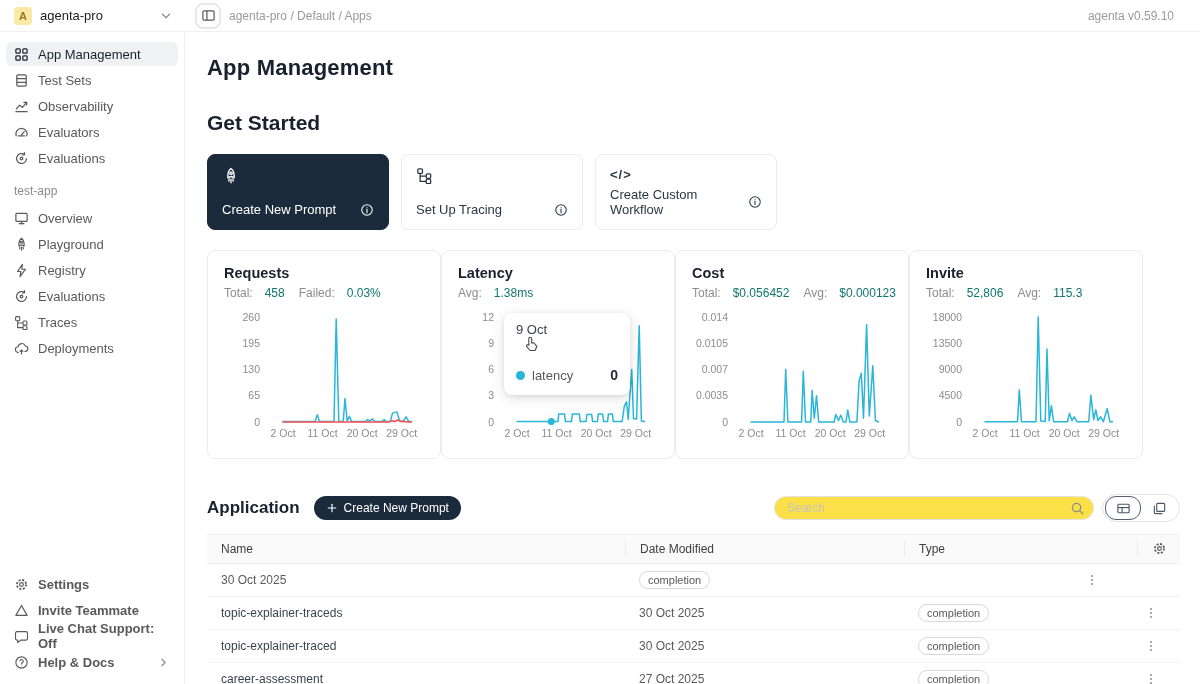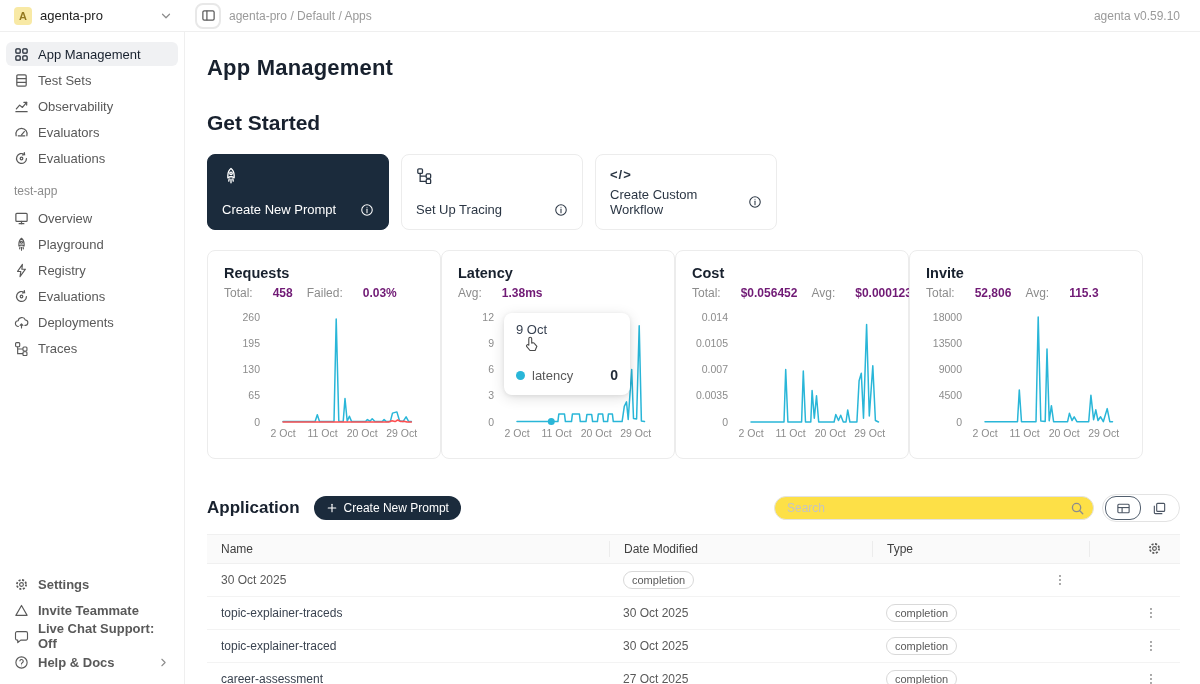--- a/index.html
+++ b/index.html
@@ -18,21 +18,21 @@
     background:#fff; z-index:5;
   }
   .workspace { width:185px; display:flex; align-items:center; gap:8px; padding:0 12px 0 14px; cursor:pointer; }
   .avatar { width:18px; height:18px; border-radius:4px; background:#f8e9a5; color:#93781f;
     font-size:11px; font-weight:700; display:flex; align-items:center; justify-content:center; }
   .ws-name { font-size:13px; font-weight:500; color:#222; }
   .ws-chev { margin-left:auto; color:#8c8c8c; }
   .panel-btn { margin-left:10px; width:26px; height:26px; border:2px solid #e8e8e8; border-radius:8px;
     background:#fff; display:flex; align-items:center; justify-content:center; color:#595959; cursor:pointer; }
   .breadcrumb { margin-left:8px; font-size:12px; color:#9a9a9a; }
-  .version { margin-left:auto; padding-right:20px; font-size:12px; color:#9a9a9a; }
+  .version { margin-left:auto; padding-right:26px; font-size:12px; color:#9a9a9a; }
 
   
   .sidebar {
     position:absolute; top:32px; left:0; bottom:0; width:185px;
     border-right:1px solid #efefef; background:#fff; display:flex; flex-direction:column;
     padding:10px 6px 8px 6px; z-index:4;
   }
   .side-item { display:flex; align-items:center; gap:9px; height:24px; padding:0 8px;
     border-radius:6px; color:#595959; font-size:13px; cursor:pointer; margin-bottom:2px; }
   .side-item .icon { color:#595959; }
@@ -55,21 +55,21 @@
   .gs-card-bottom { display:flex; align-items:center; justify-content:space-between; font-size:13px; font-weight:500; }
   .gs-card .icon { color:inherit; }
   .code-glyph { font-size:13px; font-weight:700; letter-spacing:1px; }
 
   
   .charts { display:flex; margin:20px 20px 0 22px; }
   .chart-card { position:relative; width:234px; height:209px; border:1px solid #ececec; border-radius:8px;
     background:#fff; padding:14px 16px 0 16px; }
   .chart-title { font-size:14.5px; font-weight:600; color:#18212e; }
   .chart-stats { margin-top:5px; font-size:12px; color:#8c8c8c; display:flex; gap:14px; }
-  .chart-stats b { color:#701a75; font-weight:700; margin-left:20px; }
+  .chart-stats b { color:#0f766e; font-weight:400; margin-left:12px; }
   .chart-svg { display:block; margin-top:6px; }
   .tick { fill:#8c8c8c; font-size:10.5px; font-family:"Liberation Sans",sans-serif; }
 
   
   .chart-tooltip { position:absolute; left:62px; top:62px; width:126px; height:82px; background:#fff;
     border-radius:8px; box-shadow:0 3px 14px rgba(0,0,0,.12), 0 1px 4px rgba(0,0,0,.08);
     padding:9px 12px 12px 12px; display:flex; flex-direction:column; justify-content:space-between; z-index:3; }
   .tt-date { font-size:13px; font-weight:500; color:#374151; }
   .tt-row { display:flex; align-items:center; gap:7px; }
   .tt-dot { width:9px; height:9px; border-radius:50%; background:#29b6d8; }
@@ -87,21 +87,21 @@
   .search-wrap input { border:none; outline:none; flex:1; font-size:12px; color:#333; font-family:inherit; background:transparent; }
   .search-wrap input::placeholder { color:#c4c4c4; }
   .search-wrap .icon { color:#8c8c8c; cursor:pointer; }
   .view-toggle { margin-left:8px; height:28px; border:1px solid #e3e3e3; border-radius:14px; display:flex; align-items:center; padding:0 2px; }
   .vt-btn { width:36px; height:24px; border-radius:11px; display:flex; align-items:center; justify-content:center;
     color:#4b5563; cursor:pointer; border:1.5px solid transparent; }
   .vt-btn.selected { border-color:#53606f; }
 
   
   .table { margin:13px 20px 0 22px; border-top:1px solid #f0f0f0; }
-  .trow, .thead { display:grid; grid-template-columns:402px 263px 217px 1fr; align-items:center; }
+  .trow, .thead { display:grid; grid-template-columns:402px 263px 217px 1fr; align-items:center;gap:16px; }
   .thead { height:29px; background:#fafafa; border-bottom:1px solid #f0f0f0; font-size:12px; font-weight:500; color:#404040; }
   .thead .cell { padding-left:14px; height:16px; line-height:16px; }
   .thead .cell + .cell { border-left:1px solid #ececec; }
   .thead .cell.actions { display:flex; justify-content:flex-end; padding-right:18px; color:#595959; }
   .trow { height:33px; border-bottom:1px solid #f3f3f3; font-size:12px; color:#595959; cursor:pointer; }
   .trow .cell { padding-left:14px; }
   .trow .name { color:#3a4350; }
   .badge { display:inline-block; border:1px solid #d9d9d9; border-radius:10px; padding:2px 8px; font-size:11px; color:#595959; background:#fff; }
   .row-menu { display:flex; justify-content:flex-end; padding-right:22px; color:#8c8c8c; font-size:13px; cursor:pointer; }
 </style>
@@ -323,29 +323,29 @@
     <span>Registry</span>
   </div>
   <div class="side-item">
     <svg class="icon" width="15" height="15">
         <use href="#i-refresh"></use>
       </svg>
     <span>Evaluations</span>
   </div>
   <div class="side-item">
     <svg class="icon" width="15" height="15">
+        <use href="#i-tree"></use>
+      </svg>
+    <span>Traces</span>
+  </div>
+  <div class="side-item">
+    <svg class="icon" width="15" height="15">
         <use href="#i-cloud"></use>
       </svg>
     <span>Deployments</span>
-  </div>
-  <div class="side-item">
-    <svg class="icon" width="15" height="15">
-        <use href="#i-tree"></use>
-      </svg>
-    <span>Traces</span>
   </div>
 
   <div class="side-footer">
     <div class="side-item">
       <svg class="icon" width="15" height="15">
           <use href="#i-gear"></use>
         </svg>
       <span>Settings</span>
     </div>
     <div class="side-item">

